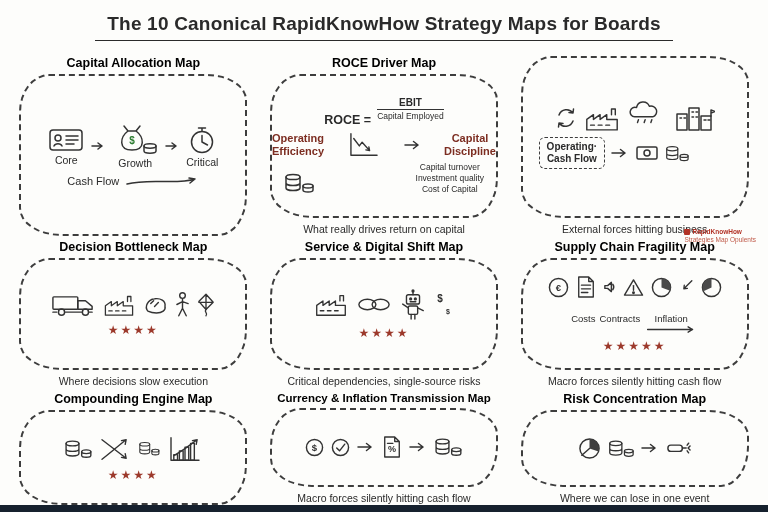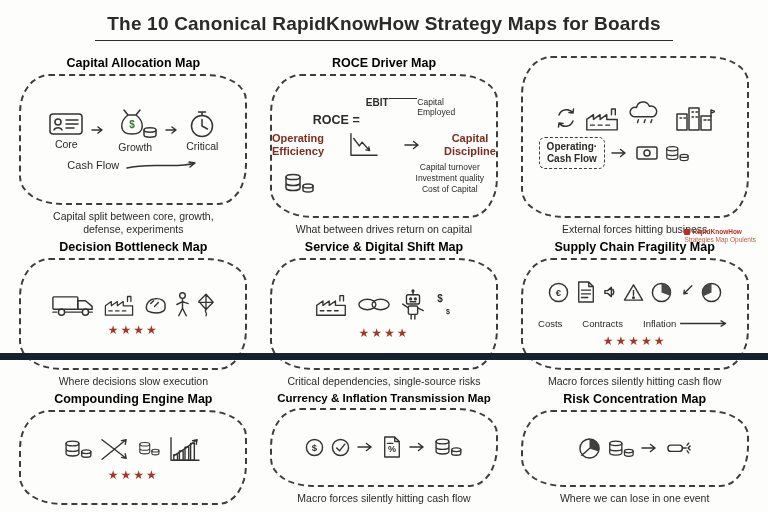--- a/index.html
+++ b/index.html
@@ -1,53 +1,53 @@
 <!DOCTYPE html>
 <html><head>
 <meta charset="utf-8">
 <style>
 *{box-sizing:border-box;margin:0;padding:0}
 html,body{width:768px;height:512px}
 body{overflow:hidden;background:#fdfdfb;font-family:"Liberation Sans",sans-serif;color:#2a2a2a}
-.page{position:relative;width:768px;height:360px}
+.page{position:relative;width:768px;height:512px}
 .header{height:52px;text-align:center;padding-top:13px}
 .title{display:inline-block;font-size:19px;font-weight:700;padding:0 12px 5px;border-bottom:1.5px solid #2b2b2b;letter-spacing:.2px}
 .grid{display:grid;grid-template-columns:1fr 1fr 1fr;grid-template-rows:184px 152px 117px;padding:0 8px}
 .cell{position:relative;display:flex;flex-direction:column;align-items:center;min-width:0;padding-top:4px}
 .map-title{font-size:12.5px;font-weight:700;white-space:nowrap;margin-bottom:4px;color:#000000}
 .t-sm{font-size:11.5px}
 .sketch{position:relative;width:91%;flex:1;min-height:0;border:2px dashed #3d3d3d;border-radius:30px 40px 28px 42px/38px 26px 40px 28px;display:flex;flex-direction:column;align-items:center;justify-content:center;gap:3px;padding:4px 8px}
 .caption{font-size:10.5px;line-height:1.25;text-align:center;margin-top:5px}
 .narrow{max-width:178px}
 .icon-row{display:flex;align-items:center;justify-content:center;gap:7px}
 .icon-group{display:flex;flex-direction:column;align-items:center;gap:1px}
 .ilabel{font-size:10.5px}
 .flow-row{display:flex;align-items:center;gap:6px;font-size:11px;margin-top:3px}
 .stars{color:#9c392b;font-size:12px;letter-spacing:2px;line-height:1;margin-top:3px}
 .maroon{color:#7c2d21;font-weight:700}
 .pre{white-space:pre-line}
 .side{font-size:11px;line-height:1.15;text-align:center}
 .formula{display:flex;align-items:flex-start;gap:6px}
 .f-lhs{font-size:12.5px;font-weight:700;margin-top:16px}
-.frac{display:inline-flex;flex-direction:row;align-items:flex-start}
+.frac{display:inline-flex;flex-direction:column;align-items:center}
 .num{font-size:10px;font-weight:700}
 .fbar{width:100%;border-top:1.3px solid #333;margin:1px 0}
 .den{font-size:8.5px}
 .roce-mid{display:flex;align-items:center;gap:22px;margin-top:1px}
 .roce-bottom{width:100%;display:flex;justify-content:space-between;align-items:flex-end;padding:0 4px}
 .drivers{font-size:8.5px;line-height:1.3;text-align:center}
 .eva-top{display:flex;align-items:center;gap:6px}
 .eva-bottom{width:100%;display:flex;align-items:center;gap:6px;padding-left:8px;margin-top:2px}
 .opcf{border:1.5px dashed #3d3d3d;border-radius:6px;padding:3px 7px;font-size:10px;font-weight:700;line-height:1.2;text-align:center}
 .watermark{position:absolute;right:4px;bottom:-8px;font-size:6.5px;color:#b23226;line-height:1.25;text-align:left}
 .wm-brand{display:flex;align-items:center;gap:2px;font-weight:700}
 .wm-logo{width:6px;height:6px;background:#b23226;border-radius:1px;display:inline-block}
 .wm-tag{color:#c05a49}
-.scf-mid{display:flex;align-items:flex-start;gap:20px;font-size:9.5px;margin-top:11px}
-.inf{display:flex;flex-direction:row;align-items:center;gap:1px}
+.scf-mid{display:flex;align-items:flex-start;gap:4px;font-size:9.5px;margin-top:11px}
+.inf{display:flex;flex-direction:column;align-items:center;gap:1px}
 .svgt{font-size:10px;font-weight:700;fill:#2f2f2f;text-anchor:middle}
 .svgt.sm{font-size:7px}
 .svgt.green{fill:#2e7d32}
 .sk{stroke:#333;fill:none;stroke-width:1.5;stroke-linecap:round;stroke-linejoin:round}
 svg{display:block}
 .footer-bar{position:absolute;left:0;bottom:0;width:100%;height:7px;background:#16212e}
 </style>
 </head>
 <body>
 
@@ -99,21 +99,20 @@
             <span class="ilabel">Critical</span>
           </div>
         </div>
         <div class="flow-row">
           <span>Cash Flow</span>
           <svg width="74" height="12" viewBox="0 0 74 12">
               <path class="sk" d="M2 9C24 3 52 10 70 4M70 4l-6-1M70 4l-5 4"></path>
             </svg>
         </div>
       </div>
-      <p class="caption narrow">Capital split between core, growth, defense, experiments</p>
     </section>
 
     <section class="cell">
       <h2 class="map-title">ROCE Driver Map</h2>
       <div class="sketch">
         <div class="formula">
           <span class="f-lhs">ROCE =</span>
           <span class="frac">
             <span class="num">EBIT</span>
             <span class="fbar"></span>
@@ -143,21 +142,21 @@
                 <path d="M19 15v4c0 1.1 2.2 2 5 2s5-.9 5-2v-4"></path>
               </g>
           </svg>
           <div class="drivers">
             <div>Capital turnover</div>
             <div>Investment quality</div>
             <div>Cost of Capital</div>
           </div>
         </div>
       </div>
-      <p class="caption">What between drives return on capital</p>
+      <p class="caption">What really drives return on capital</p>
     </section>
 
     <section class="cell">
       <div class="sketch">
         <div class="eva-top">
           <svg width="22" height="22" viewBox="0 0 22 22">
             <g class="sk">
                 <path d="M4 8a8 8 0 0 1 14-2M18 6l.5-4M18 6l-4-.5M18 14a8 8 0 0 1-14 2M4 16l-.5 4M4 16l4 .5"></path>
               </g>
           </svg>

